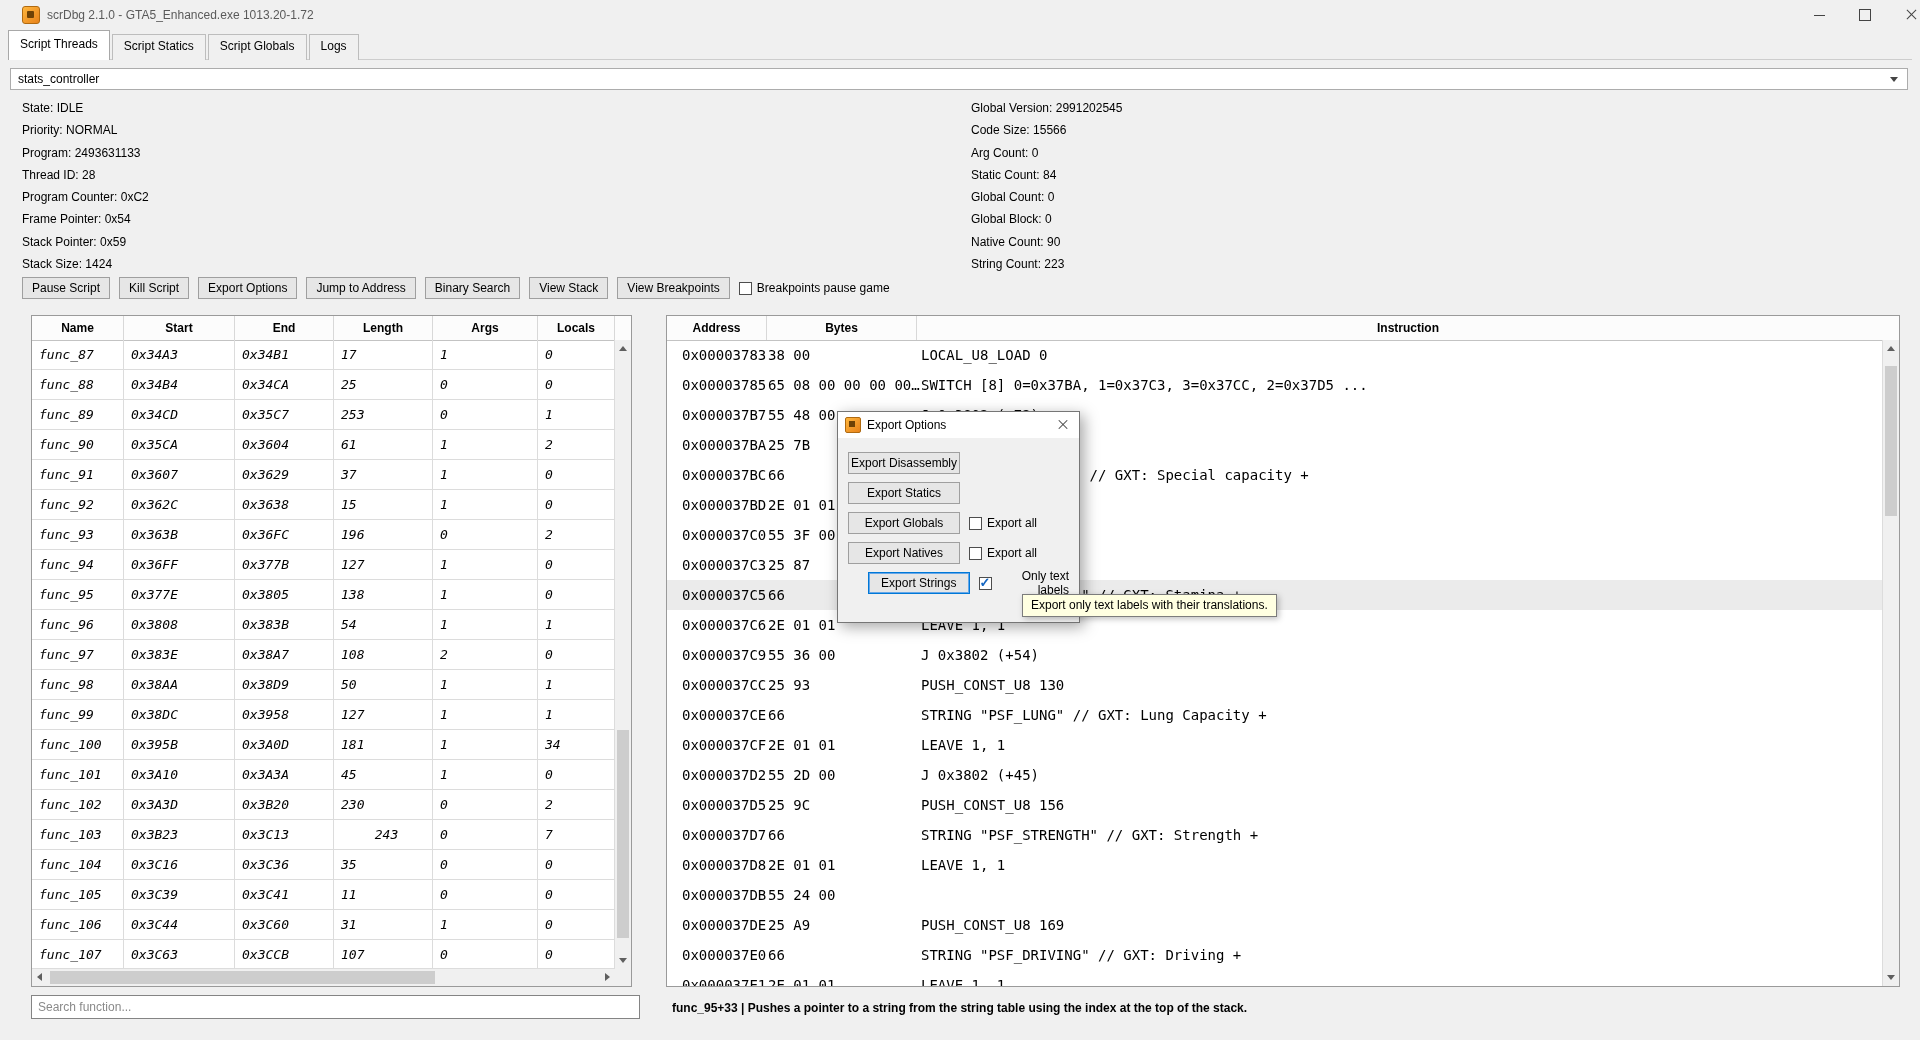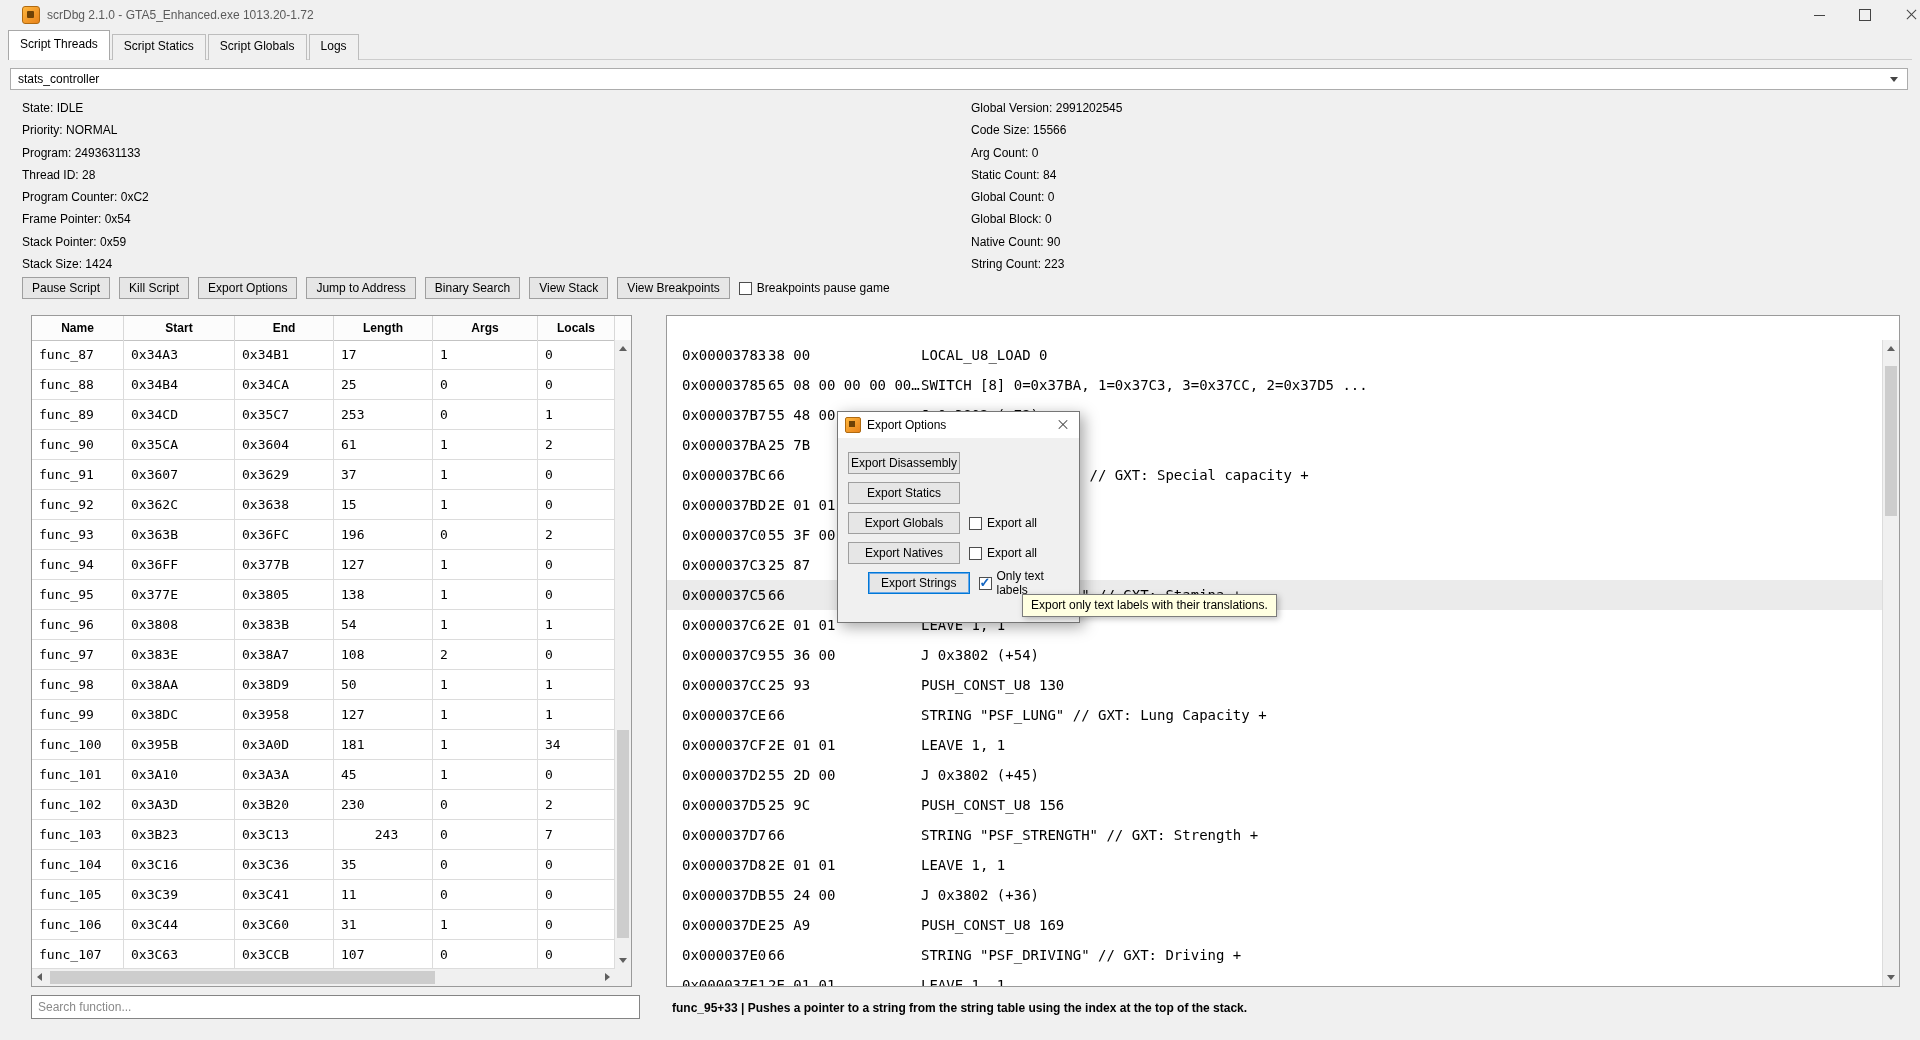--- a/index.html
+++ b/index.html
@@ -28,30 +28,30 @@
   .tab-strip-line { position:absolute; top:59px; left:8px; right:8px; height:1px; background:#cdcdcd; z-index:1; }
   
   .combo { position:absolute; top:68px; left:10px; right:12px; height:22px; background:#fff; border:1px solid #acacac; box-sizing:border-box; display:flex; align-items:center; padding-left:7px; z-index:2; }
   .combo-arrow { position:absolute; right:9px; top:8px; width:0; height:0; border-left:4px solid transparent; border-right:4px solid transparent; border-top:5px solid #444; }
   
   .info-left  { position:absolute; left:22px;  top:97px; line-height:22.3px; }
   .info-right { position:absolute; left:971px; top:97px; line-height:22.3px; }
   
   .toolbar { position:absolute; left:22px; top:277px; display:flex; align-items:center; gap:9px; }
   .tb-btn { font-family:inherit; font-size:12px; color:#000; padding:3px 9px; background:#e6e6e6; border:1px solid #9f9f9f; white-space:nowrap; cursor:default; }
-  .cb-wrap { display:flex; align-items:center; gap:5px; }
+  .cb-wrap { display:flex; align-items:center; gap:5px;text-align:right; }
   .checkbox { width:13px; height:13px; background:#fff; border:1px solid #4d4d4d; box-sizing:border-box; display:inline-block; position:relative; flex:none; }
   .checkbox.checked::after { content:"\2713"; position:absolute; left:0px; top:-3px; font-size:13px; font-weight:bold; color:#1465c0; }
   
   .func-table { position:absolute; left:31px; top:315px; width:601px; height:672px; background:#fff; border:1px solid #9a9a9a; box-sizing:border-box; font-family:"DejaVu Sans Mono", monospace; font-size:13px; }
   .grid-header { display:flex; height:24px; border-bottom:1px solid #c3c3c3; background:#fcfcfc; font-family:"Liberation Sans", sans-serif; font-size:12px; font-weight:bold; }
   .grid-h { display:flex; align-items:center; justify-content:center; border-right:1px solid #d8d8d8; box-sizing:border-box; flex:none; }
   .grid-h.fill { flex:1; border-right:none; }
   .ft-body { position:absolute; top:24px; left:0; right:16px; bottom:17px; overflow:hidden; }
-  .ft-row { display:flex; height:30px; }
+  .ft-row { display:flex; height:30px;font-style:italic; }
   .ft-cell { line-height:29px; padding-left:7px; border-right:1px solid #dcdcdc; border-bottom:1px solid #dcdcdc; box-sizing:border-box; overflow:hidden; white-space:pre; flex:none; }
   
   .vscroll { position:absolute; top:24px; right:0; width:16px; background:#f0f0f0; border-left:1px solid #dcdcdc; }
   .func-table .vscroll { bottom:17px; }
   .disasm .vscroll { bottom:0; }
   .hscroll { position:absolute; left:0; right:16px; bottom:0; height:17px; background:#f0f0f0; border-top:1px solid #dcdcdc; }
   .corner { position:absolute; right:0; bottom:0; width:16px; height:17px; background:#f0f0f0; }
   .vthumb { position:absolute; left:2px; right:2px; background:#cdcdcd; }
   .hthumb { position:absolute; top:2px; bottom:2px; background:#cdcdcd; }
   .sb-arrow { position:absolute; width:0; height:0; }
@@ -346,40 +346,45 @@
     <span class="sb-arrow a-left"></span>
     <div class="hthumb" style="left:18px;width:66%;"></div>
     <span class="sb-arrow a-right"></span>
   </div>
   <div class="corner"></div>
 </div>
 
 <input class="search-input" type="text" placeholder="Search function..." style="">
 
 <div class="disasm">
+  <div class="grid-header">
+      <div class="grid-h" style="width: 100px;">Address</div>
+      <div class="grid-h" style="width: 150px;">Bytes</div>
+      <div class="grid-h fill">Instruction</div>
+    </div>
   <div class="da-body">
       <div class="da-row"><div class="da-c da-addr">0x00003783</div><div class="da-c da-bytes">38 00</div><div class="da-c da-instr">LOCAL_U8_LOAD 0</div></div>
       <div class="da-row"><div class="da-c da-addr">0x00003785</div><div class="da-c da-bytes">65 08 00 00 00 00…</div><div class="da-c da-instr">SWITCH [8] 0=0x37BA, 1=0x37C3, 3=0x37CC, 2=0x37D5 ...</div></div>
       <div class="da-row"><div class="da-c da-addr">0x000037B7</div><div class="da-c da-bytes">55 48 00</div><div class="da-c da-instr">J 0x3802 (+72)</div></div>
       <div class="da-row"><div class="da-c da-addr">0x000037BA</div><div class="da-c da-bytes">25 7B</div><div class="da-c da-instr">PUSH_CONST_U8 123</div></div>
       <div class="da-row"><div class="da-c da-addr">0x000037BC</div><div class="da-c da-bytes">66</div><div class="da-c da-instr">STRING "PSF_SPECAB" // GXT: Special capacity +</div></div>
       <div class="da-row"><div class="da-c da-addr">0x000037BD</div><div class="da-c da-bytes">2E 01 01</div><div class="da-c da-instr">LEAVE 1, 1</div></div>
       <div class="da-row"><div class="da-c da-addr">0x000037C0</div><div class="da-c da-bytes">55 3F 00</div><div class="da-c da-instr">J 0x3802 (+63)</div></div>
       <div class="da-row"><div class="da-c da-addr">0x000037C3</div><div class="da-c da-bytes">25 87</div><div class="da-c da-instr">PUSH_CONST_U8 135</div></div>
       <div class="da-row selected"><div class="da-c da-addr">0x000037C5</div><div class="da-c da-bytes">66</div><div class="da-c da-instr">STRING "PSF_STAMINA" // GXT: Stamina +</div></div>
       <div class="da-row"><div class="da-c da-addr">0x000037C6</div><div class="da-c da-bytes">2E 01 01</div><div class="da-c da-instr">LEAVE 1, 1</div></div>
       <div class="da-row"><div class="da-c da-addr">0x000037C9</div><div class="da-c da-bytes">55 36 00</div><div class="da-c da-instr">J 0x3802 (+54)</div></div>
       <div class="da-row"><div class="da-c da-addr">0x000037CC</div><div class="da-c da-bytes">25 93</div><div class="da-c da-instr">PUSH_CONST_U8 130</div></div>
       <div class="da-row"><div class="da-c da-addr">0x000037CE</div><div class="da-c da-bytes">66</div><div class="da-c da-instr">STRING "PSF_LUNG" // GXT: Lung Capacity +</div></div>
       <div class="da-row"><div class="da-c da-addr">0x000037CF</div><div class="da-c da-bytes">2E 01 01</div><div class="da-c da-instr">LEAVE 1, 1</div></div>
       <div class="da-row"><div class="da-c da-addr">0x000037D2</div><div class="da-c da-bytes">55 2D 00</div><div class="da-c da-instr">J 0x3802 (+45)</div></div>
       <div class="da-row"><div class="da-c da-addr">0x000037D5</div><div class="da-c da-bytes">25 9C</div><div class="da-c da-instr">PUSH_CONST_U8 156</div></div>
       <div class="da-row"><div class="da-c da-addr">0x000037D7</div><div class="da-c da-bytes">66</div><div class="da-c da-instr">STRING "PSF_STRENGTH" // GXT: Strength +</div></div>
       <div class="da-row"><div class="da-c da-addr">0x000037D8</div><div class="da-c da-bytes">2E 01 01</div><div class="da-c da-instr">LEAVE 1, 1</div></div>
-      <div class="da-row"><div class="da-c da-addr">0x000037DB</div><div class="da-c da-bytes">55 24 00</div><div class="da-c da-instr">J 0x3802 (+36)</div></div>
+      <div class="da-row"><div class="da-c da-addr">0x000037DB</div><div class="da-c da-bytes">55 24 00</div></div>
       <div class="da-row"><div class="da-c da-addr">0x000037DE</div><div class="da-c da-bytes">25 A9</div><div class="da-c da-instr">PUSH_CONST_U8 169</div></div>
       <div class="da-row"><div class="da-c da-addr">0x000037E0</div><div class="da-c da-bytes">66</div><div class="da-c da-instr">STRING "PSF_DRIVING" // GXT: Driving +</div></div>
       <div class="da-row"><div class="da-c da-addr">0x000037E1</div><div class="da-c da-bytes">2E 01 01</div><div class="da-c da-instr">LEAVE 1, 1</div></div>
     </div>
   <div class="vscroll">
     <span class="sb-arrow a-up"></span>
     <div class="vthumb" style="top:26px;height:150px;"></div>
     <span class="sb-arrow a-down"></span>
   </div>
 </div>

